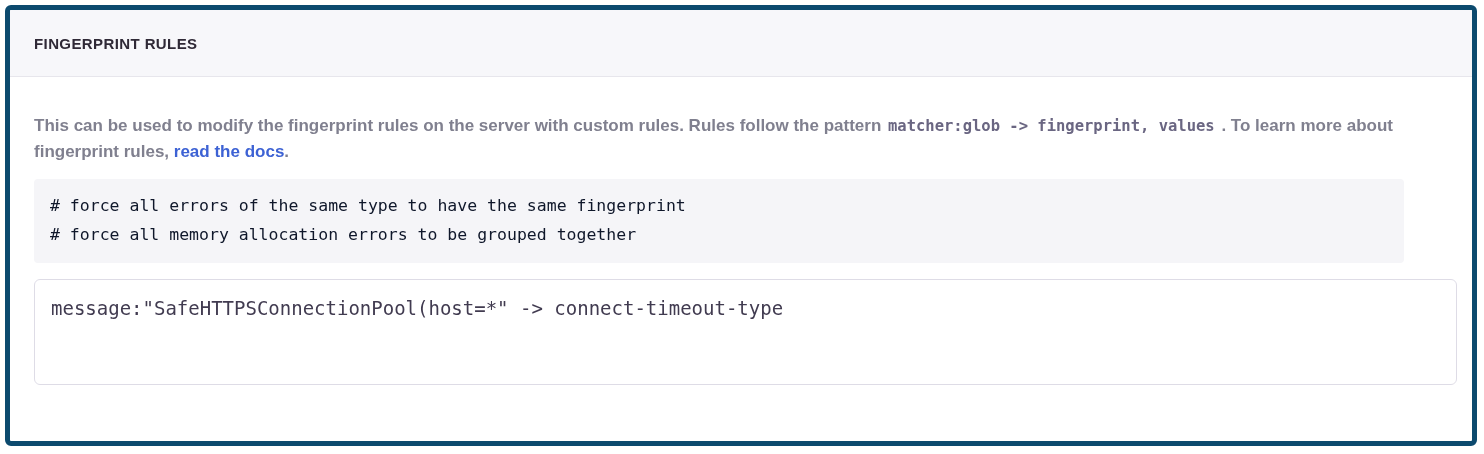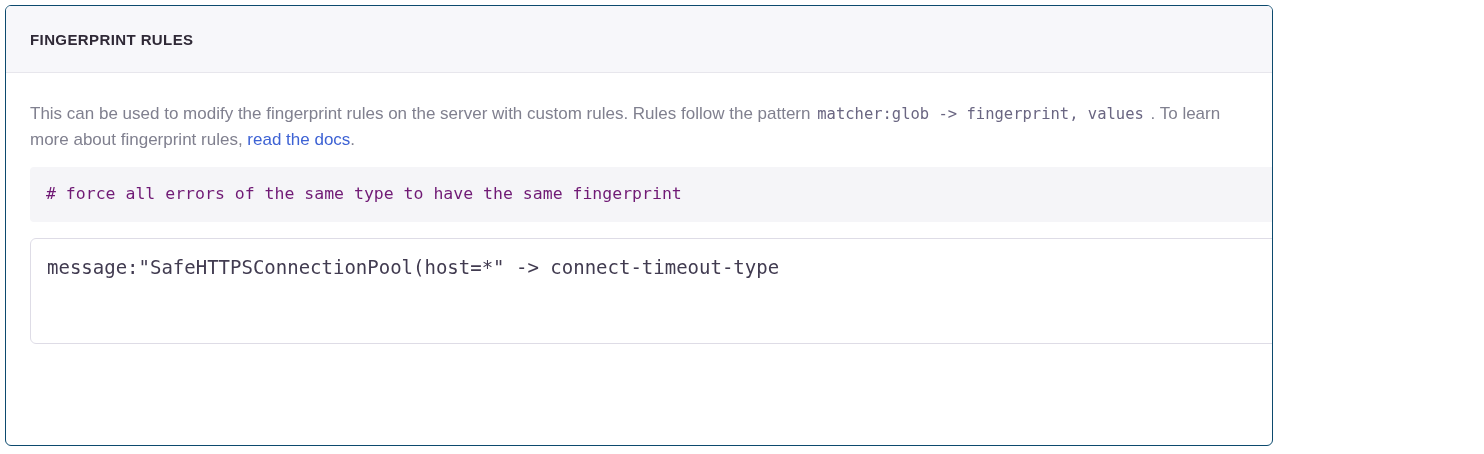--- a/index.html
+++ b/index.html
@@ -11,25 +11,25 @@
     width: 1484px;
     height: 454px;
     font-family: "Liberation Sans", sans-serif;
     -webkit-font-smoothing: antialiased;
   }
 
   .panel {
     position: absolute;
     left: 5px;
     top: 5px;
-    width: 1268px;
+    width: 1472px;
     height: 441px;
     box-sizing: border-box;
     background: #ffffff;
-    border: 1px solid #0c4a6e;
+    border: 5px solid #0c4a6e;
     border-radius: 6px;
     overflow: hidden;
   }
 
   .panel-header {
     height: 67px;
     box-sizing: border-box;
     background: #f7f7fa;
     border-bottom: 1px solid #e7e6ec;
     display: flex;
@@ -47,21 +47,22 @@
 
   .panel-body {
     padding: 20px 24px 0 24px;
   }
 
   .help-text {
     font-size: 17px;
     line-height: 26px;
     color: #80808f;
     max-width: 1360px;
-    margin: 8px 0 14px 0;
+    margin: 16px 0 14px 0;
+    font-weight: bold;
   }
 
   .help-text code.inline {
     font-family: "DejaVu Sans Mono", "Liberation Mono", monospace;
     font-size: 15.5px;
     color: #6a6682;
     background: transparent;
     padding: 0 2px;
     white-space: nowrap;
   }
@@ -77,21 +78,21 @@
     padding: 12px 16px 14px 16px;
     width: 1370px;
     box-sizing: border-box;
     margin: 0 0 16px 0;
   }
 
   .example-line {
     font-family: "DejaVu Sans Mono", "Liberation Mono", monospace;
     font-size: 16.5px;
     line-height: 29px;
-    color: #701a75;
+    color: #0f172a;
     white-space: pre;
   }
 
   .rules-input {
     display: block;
     width: 1423px;
     height: 106px;
     box-sizing: border-box;
     background: #ffffff;
     border: 1px solid #dedce6;
@@ -115,18 +116,19 @@
   <div class="panel-header">
     <span class="panel-title">FINGERPRINT RULES</span>
   </div>
 
   <div class="panel-body">
 
     <p class="help-text"><span>This can be used to modify the fingerprint rules on the server with custom rules. Rules follow the pattern </span><code class="inline">matcher:glob -&gt; fingerprint, values</code><span> . To learn more about fingerprint rules, </span><a class="doc-link" href="#">read the docs</a><span>.</span></p>
 
     <div class="example-block">
       <div class="example-line"># force all errors of the same type to have the same fingerprint</div>
+      <div class="example-line"># force all memory allocation errors to be grouped together</div>
     </div>
 
     <textarea class="rules-input" spellcheck="false" placeholder="matcher:glob -&gt; fingerprint, values" style="">message:"SafeHTTPSConnectionPool(host=*" -&gt; connect-timeout-type</textarea>
 
   </div>
 </div>
 
 </body></html>

